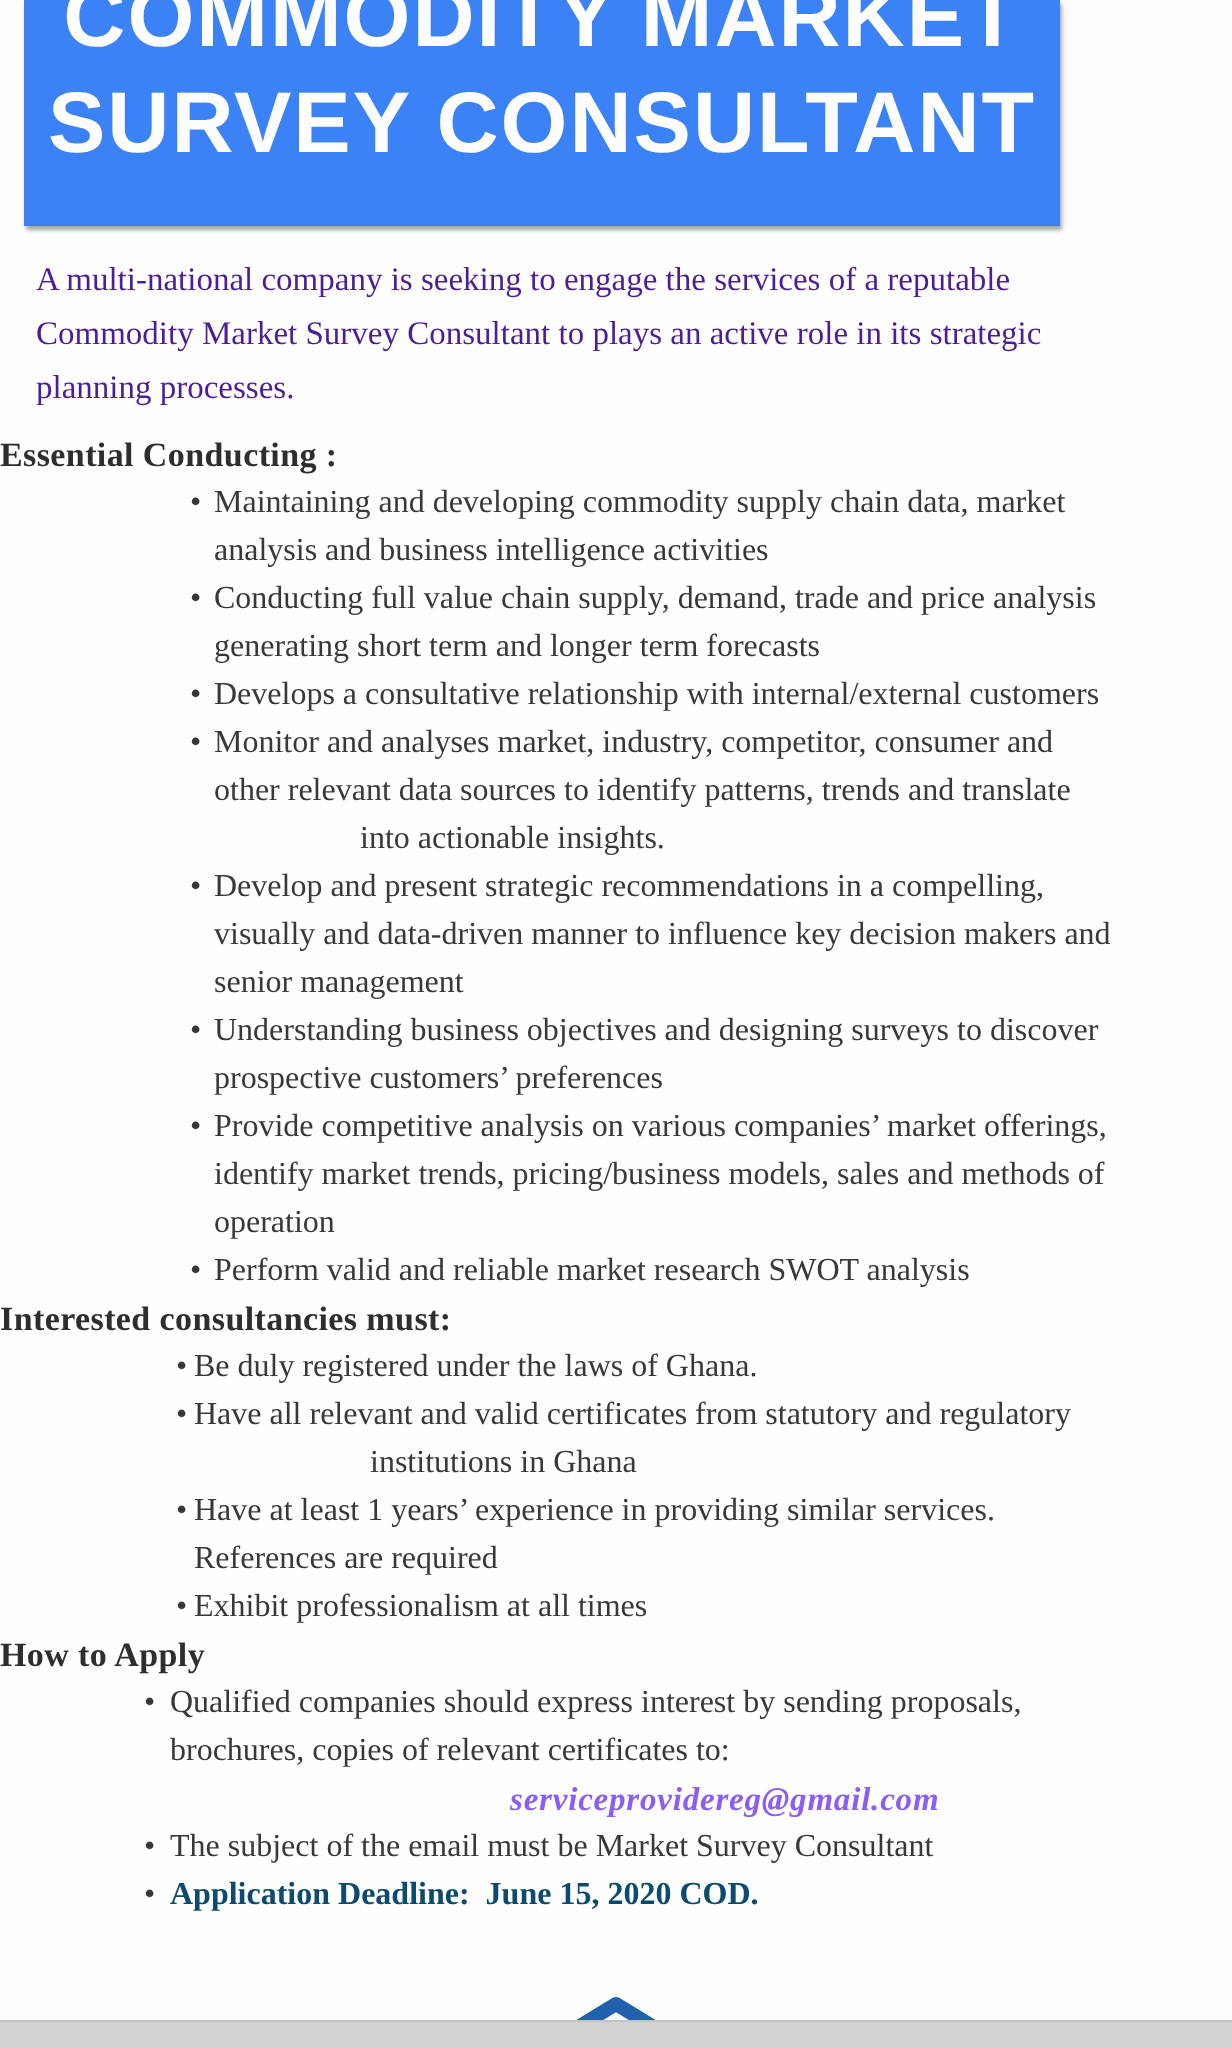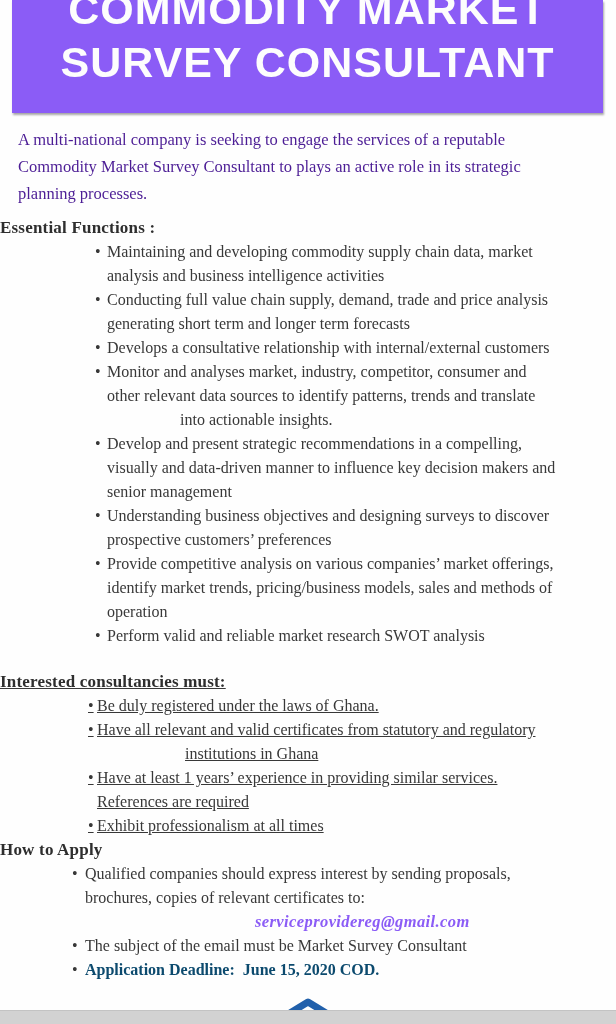--- a/index.html
+++ b/index.html
@@ -8,22 +8,22 @@
     width:616px;height:1024px;
     margin:0;
     background:#fefefe;
     overflow:hidden;
     font-family:"Liberation Serif","DejaVu Serif",serif;
     color:#383838;
   }
   
   .banner{
     margin:0 12px 0 12px;
-    width:591px;height:113px;
-    background:#8b5cf6;
+    width:518px;height:113px;
+    background:#3b82f6;
     overflow:hidden;
     text-align:center;
     box-shadow:1px 2px 2px rgba(0,0,0,.35);
   }
   .banner-inner{margin-top:-17px;}
   .banner-line{
     font-family:"Liberation Sans","DejaVu Sans",sans-serif;
     font-weight:700;
     font-size:43px;
     line-height:53px;
@@ -43,21 +43,21 @@
   
   .sec-heading{
     margin:0;
     font-size:17px;
     font-weight:700;
     line-height:24px;
     color:#2e2e2e;
     letter-spacing:.2px;
   }
   .sec-ef{margin-top:9px;}
-  .sec-ic{margin-top:22px;text-decoration:underline;}
+  .sec-ic{}
   .sec-hta{}
   .blist{
     list-style:none;
     margin:0;padding:0;
     font-size:16px;
     line-height:24px;
   }
   .sec-ef .blist{padding-left:95px;}
   .sec-ic .blist{padding-left:88px;}
   .sec-hta .blist{padding-left:72px;}
@@ -100,21 +100,21 @@
       <div class="banner-line">COMMODITY MARKET</div>
       <div class="banner-line">SURVEY CONSULTANT</div>
     </div>
   </header>
 
   <p class="intro">A multi-national company is seeking to engage the services of a reputable
 Commodity Market Survey Consultant to plays an active role in its strategic
 planning processes.</p>
 
   <section class="sec-ef">
-    <h2 class="sec-heading">Essential Functions :</h2>
+    <h2 class="sec-heading">Essential Conducting :</h2>
     <ul class="blist">
       <li>
         <span class="marker">•</span>
         <div class="bcol">
             <div class="btext">Maintaining and developing commodity supply chain data, market
 analysis and business intelligence activities</div>
           </div>
       </li>
       <li>
         <span class="marker">•</span>

